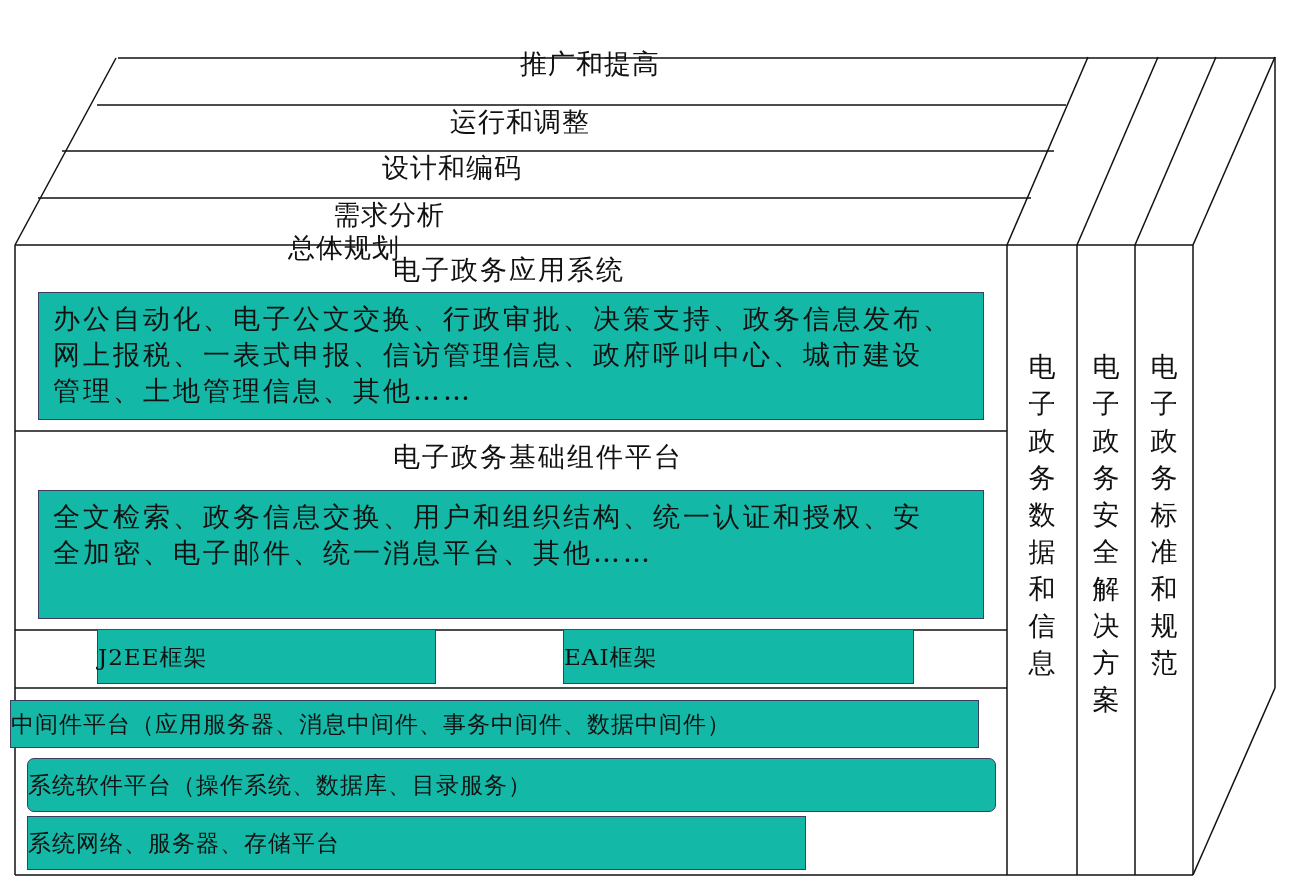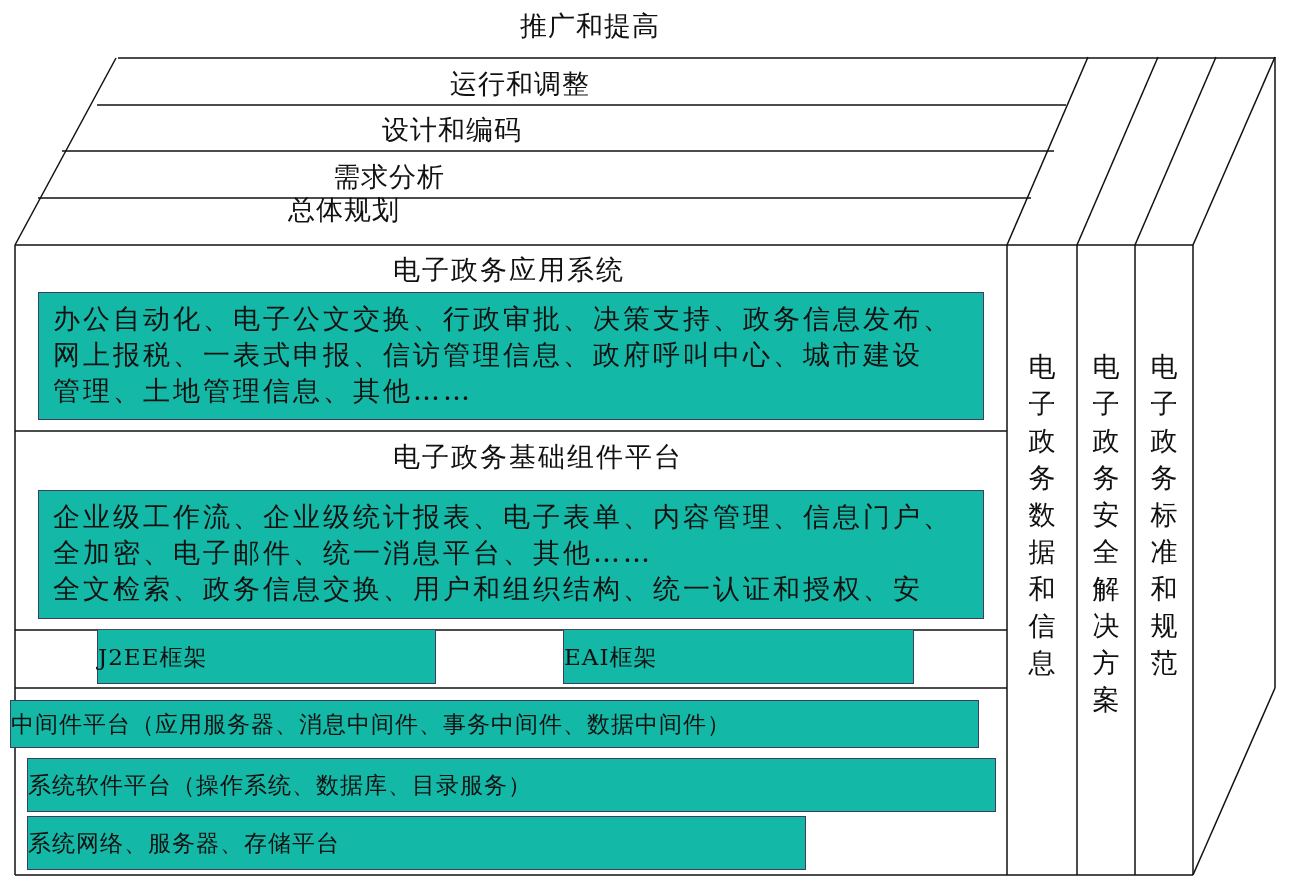--- a/index.html
+++ b/index.html
@@ -1,19 +1,19 @@
 <!DOCTYPE html>
 <html><head>
   <meta charset="utf-8">
   <style>
     html, body { margin: 0; padding: 0; background: #ffffff; }
     body { width: 1290px; height: 887px; position: relative; overflow: hidden;
            font-family: "DejaVu Serif", "Liberation Serif", serif; color: #111; }
     #lines { position: absolute; left: 0; top: 0; width: 1290px; height: 887px; }
-    .layer-label { position: absolute; font-size: 27px; line-height: 32px; white-space: nowrap; letter-spacing: 1px; }
+    .layer-label { position: absolute; font-size: 27px; line-height: 32px; white-space: nowrap; letter-spacing: 1px; margin-top: 38px; }
     .section-title { position: absolute; font-size: 27px; font-weight: normal; line-height: 32px; white-space: nowrap; letter-spacing: 2px; }
     .box { position: absolute; border: 1.5px solid #3c3c64; box-sizing: border-box; background: #14b8a6; }
     .box-text { position: absolute; left: 14px; top: 8px; right: 6px; font-size: 27px; line-height: 36px; letter-spacing: 3px; white-space: nowrap; }
     .box-text div { height: 36px; }
     .center-text { position: absolute; left: 0; right: 0; top: 50%; transform: translateY(-50%); font-size: 23px; line-height: 32px; white-space: nowrap; letter-spacing: 1px; }
     .vcol { position: absolute; top: 348px; font-size: 27px; line-height: 37px; width: 32px; text-align: center; }
     .vcol span { display: block; height: 37px; }
   </style>
 </head>
 <body>
@@ -62,37 +62,36 @@
   <div class="box-text">
     <div>办公自动化、电子公文交换、行政审批、决策支持、政务信息发布、</div>
     <div>网上报税、一表式申报、信访管理信息、政府呼叫中心、城市建设</div>
     <div>管理、土地管理信息、其他……</div>
   </div>
 </div>
 
 <div class="section-title" style="left:393px; top:441px;">电子政务基础组件平台</div>
 <div class="box" style="left:38px; top:490px; width:946px; height:129px;">
   <div class="box-text">
-    <div>企业级工作流、企业级统计报表、电子表单、内容管理、信息门户、</div>
+    <div>全文检索、政务信息交换、用户和组织结构、统一认证和授权、安</div>
     <div>全加密、电子邮件、统一消息平台、其他……</div>
-    <div>全文检索、政务信息交换、用户和组织结构、统一认证和授权、安</div>
   </div>
 </div>
 
 <div class="box" style="left:97px; top:630px; width:339px; height:54px; border-top:none;">
   <div class="center-text">J2EE框架</div>
 </div>
 <div class="box" style="left:563px; top:630px; width:351px; height:54px; border-top:none;">
   <div class="center-text">EAI框架</div>
 </div>
 
 <div class="box" style="left:10px; top:700px; width:969px; height:48px;">
   <div class="center-text">中间件平台（应用服务器、消息中间件、事务中间件、数据中间件）</div>
 </div>
-<div class="box" style="left:27px; top:758px; width:969px; height:54px;">
+<div class="box" style="left:27px; top:758px; width:969px; height:54px;border-radius:7px;">
   <div class="center-text">系统软件平台（操作系统、数据库、目录服务）</div>
 </div>
 <div class="box" style="left:27px; top:816px; width:779px; height:54px;">
   <div class="center-text">系统网络、服务器、存储平台</div>
 </div>
 
 <div class="vcol" style="left:1026px;">
   <span>电</span>
   <span>子</span>
   <span>政</span>

